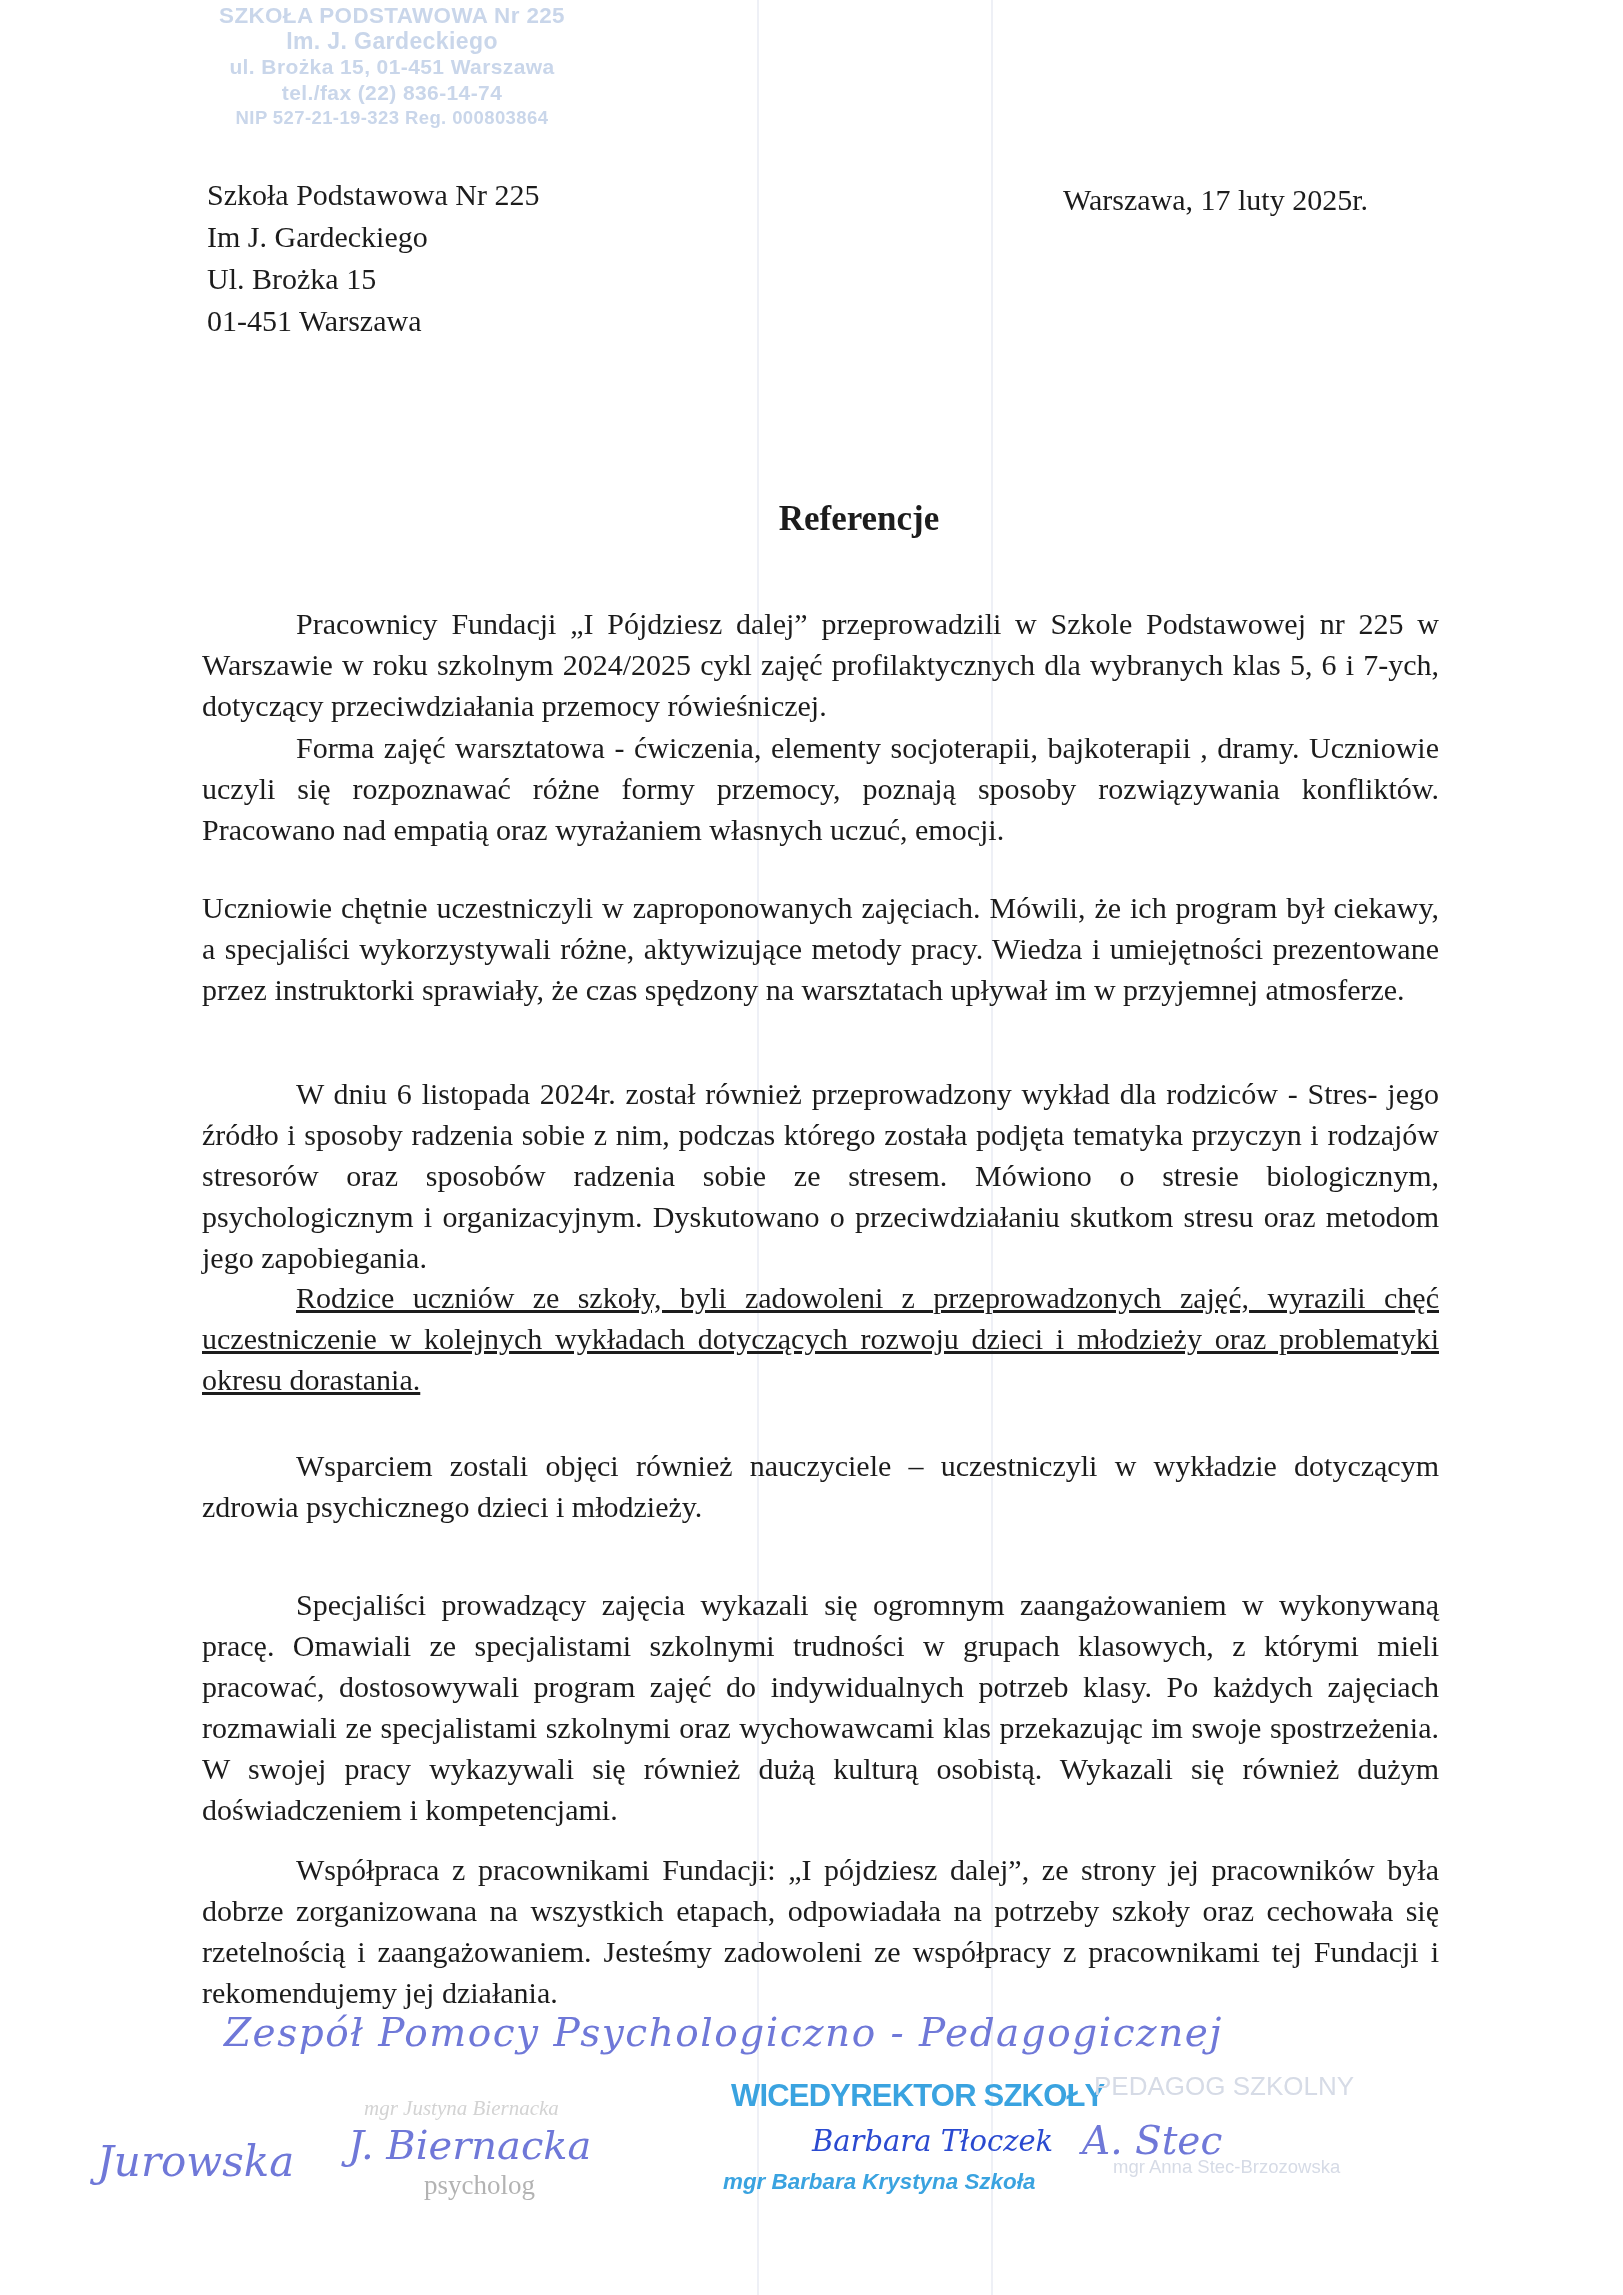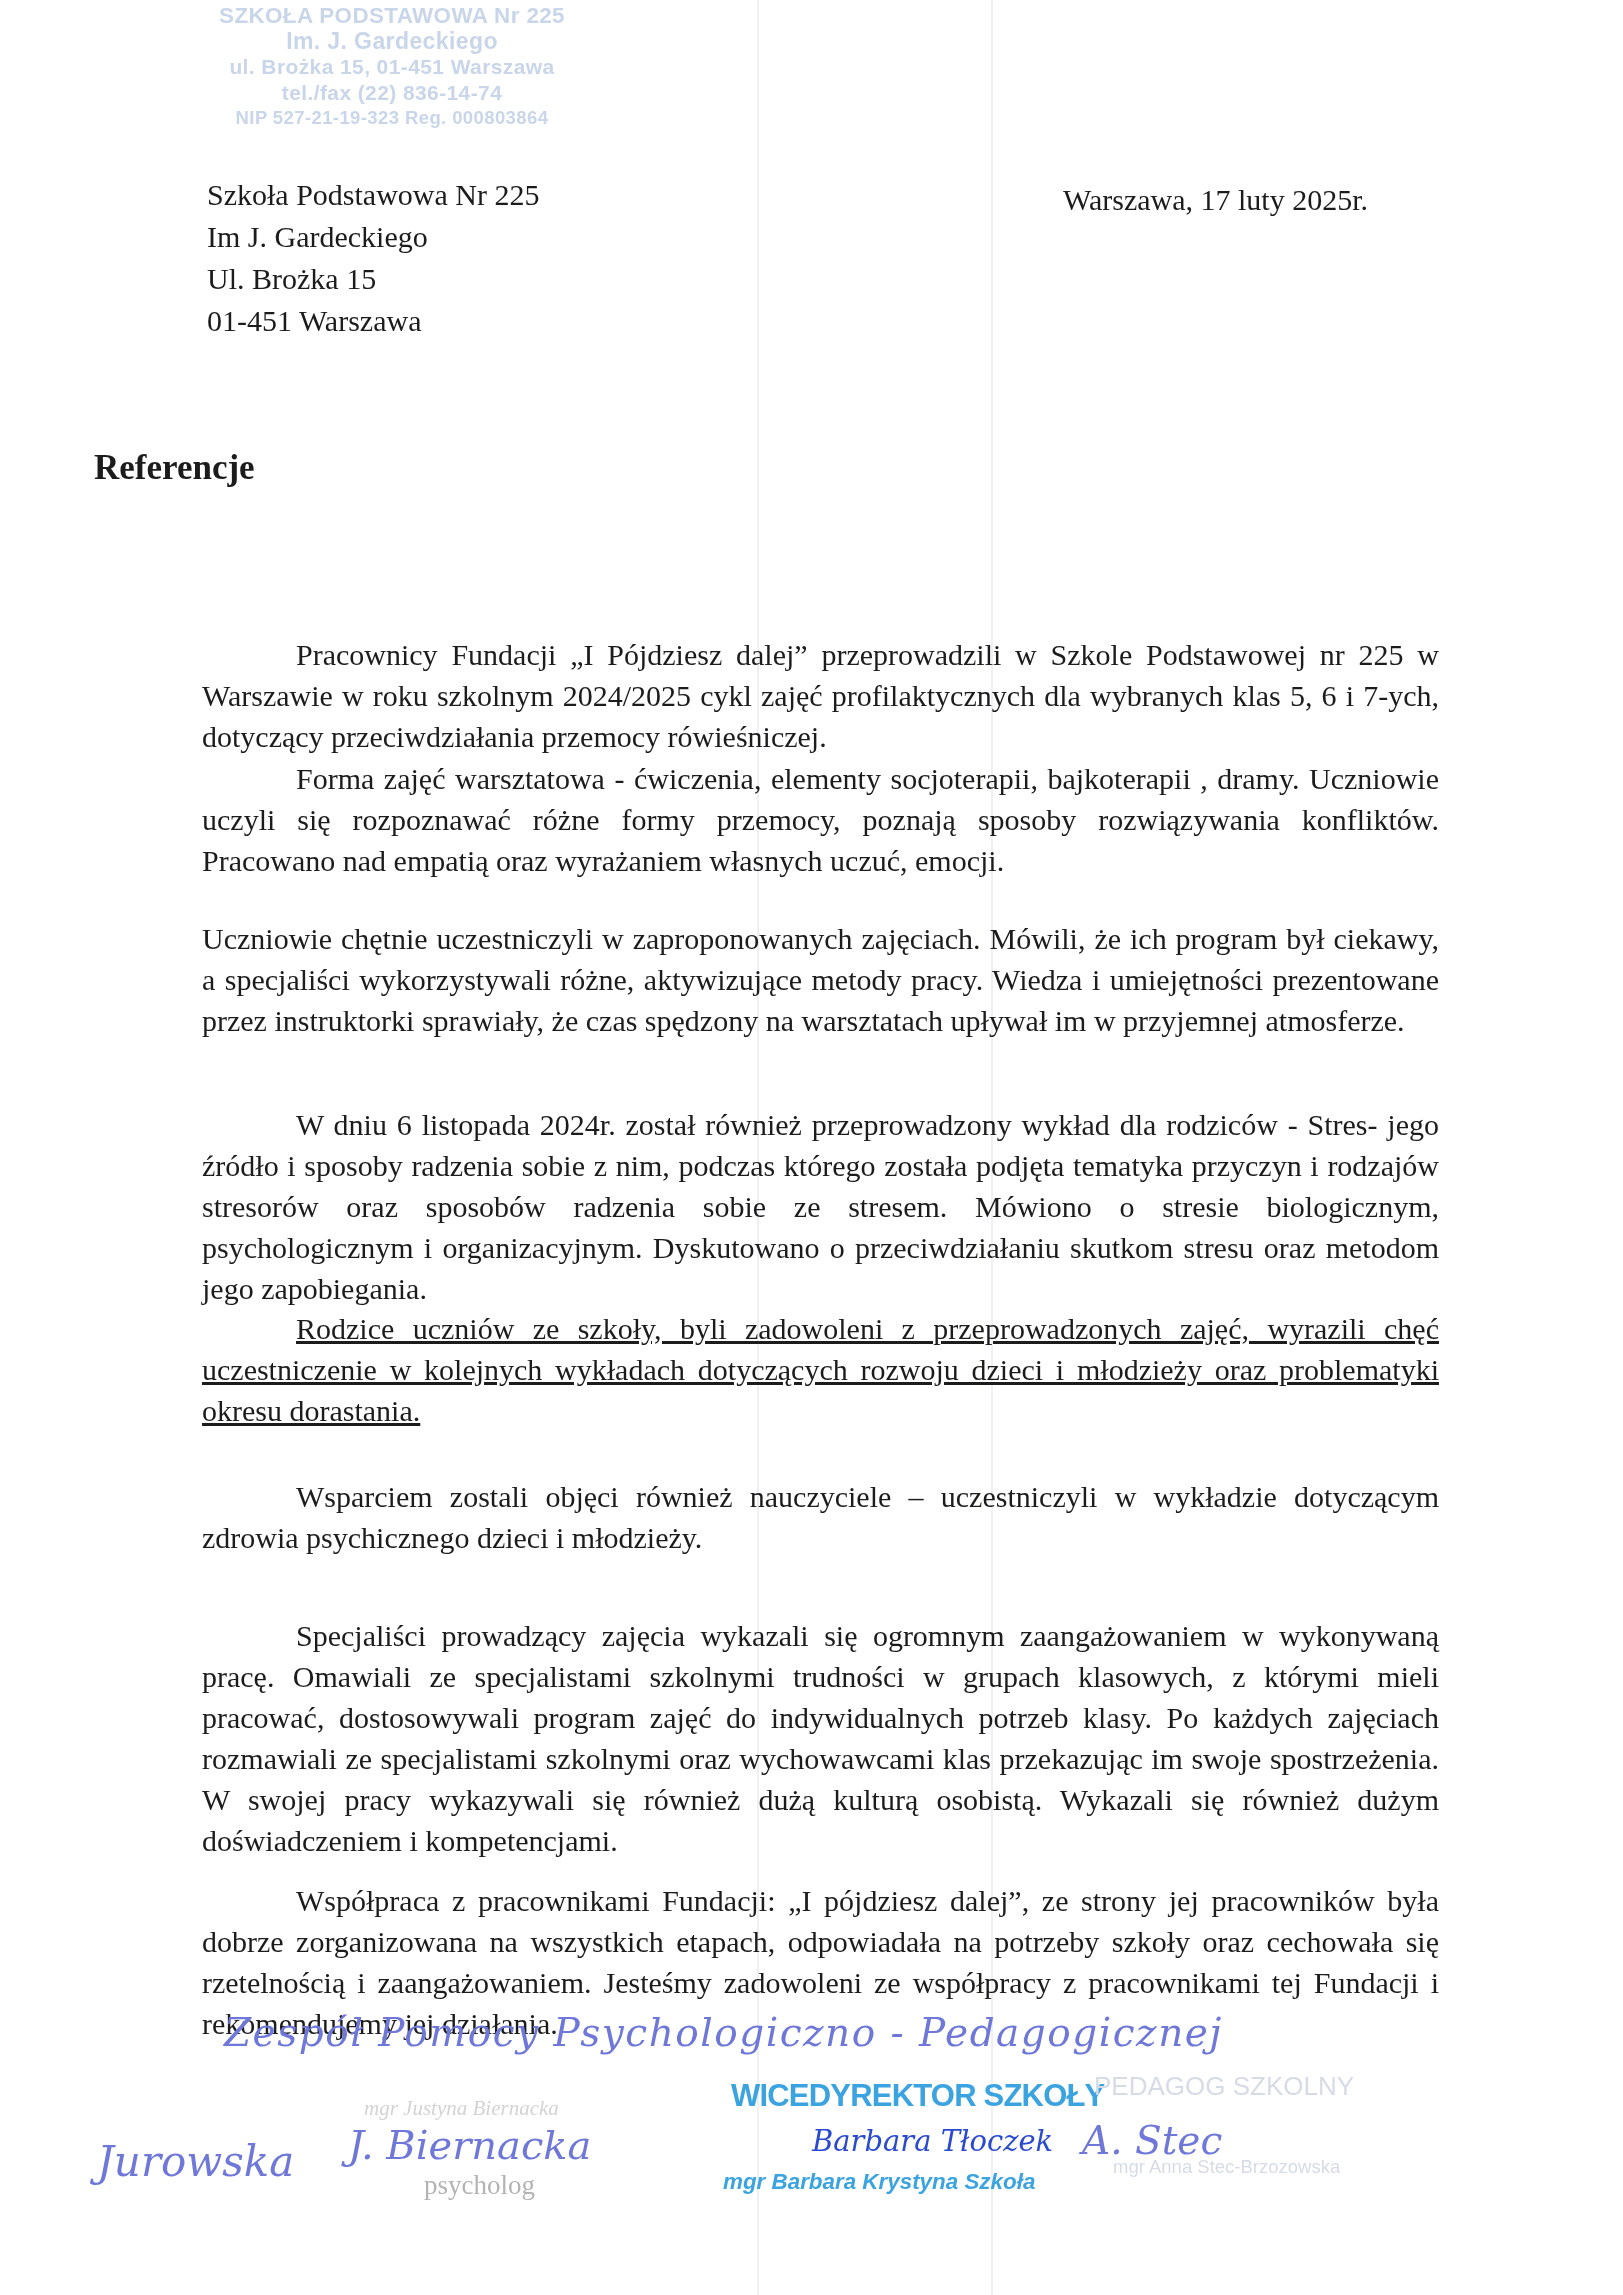--- a/index.html
+++ b/index.html
@@ -5,23 +5,23 @@
   html, body { margin: 0; padding: 0; background: #ffffff; }
   body { width: 1624px; height: 2295px; position: relative; overflow: hidden;
          font-family: "Liberation Serif", "DejaVu Serif", serif; color: #1c1c1c; }
   .fold { position: absolute; top: 0; bottom: 0; width: 1.5px; background: #eef0f6; }
   .stamp { position: absolute; left: 199px; top: 3.1px; width: 386px; text-align: center;
            font-family: "Liberation Sans", "DejaVu Sans", sans-serif; color: #c9d6ea;
            font-size: 21px; line-height: 25.5px; font-weight: bold; letter-spacing: 0.4px; }
   .stamp div { white-space: nowrap; }
   .address { position: absolute; left: 207px; top: 174px; font-size: 30px; line-height: 42px; }
   .date { position: absolute; left: 1063px; top: 179px; font-size: 30px; line-height: 42px; }
-  .title { position: absolute; left: 0; right: 0; top: 448px; text-align: left;
+  .title { position: absolute; left: 0; right: 0; top: 499px; text-align: center;
            font-size: 35px; font-weight: bold; padding-left: 94px; }
-  .body { position: absolute; left: 202px; width: 1237px; font-size: 30px; line-height: 41px; margin-top: 31px; }
+  .body { position: absolute; left: 202px; width: 1237px; font-size: 30px; line-height: 41px; }
   .body p { margin: 0; text-align: justify; text-align-last: left; }
   .indent { text-indent: 94px; }
   .hand { position: absolute; font-family: "DejaVu Serif", serif; font-style: italic;
           color: #6f78d8; white-space: nowrap; }
   .stamp-blue { position: absolute; font-family: "Liberation Sans", "DejaVu Sans", sans-serif;
                 color: #3aa3e0; white-space: nowrap; }
   .stamp-pale { position: absolute; font-family: Liberation Sans, sans-serif;
                 color: #d6dbe6; white-space: nowrap; }
   .stamp-grey { position: absolute; font-family: "Liberation Serif", "DejaVu Serif", serif;
                 color: #b3b3b3; white-space: nowrap; }

